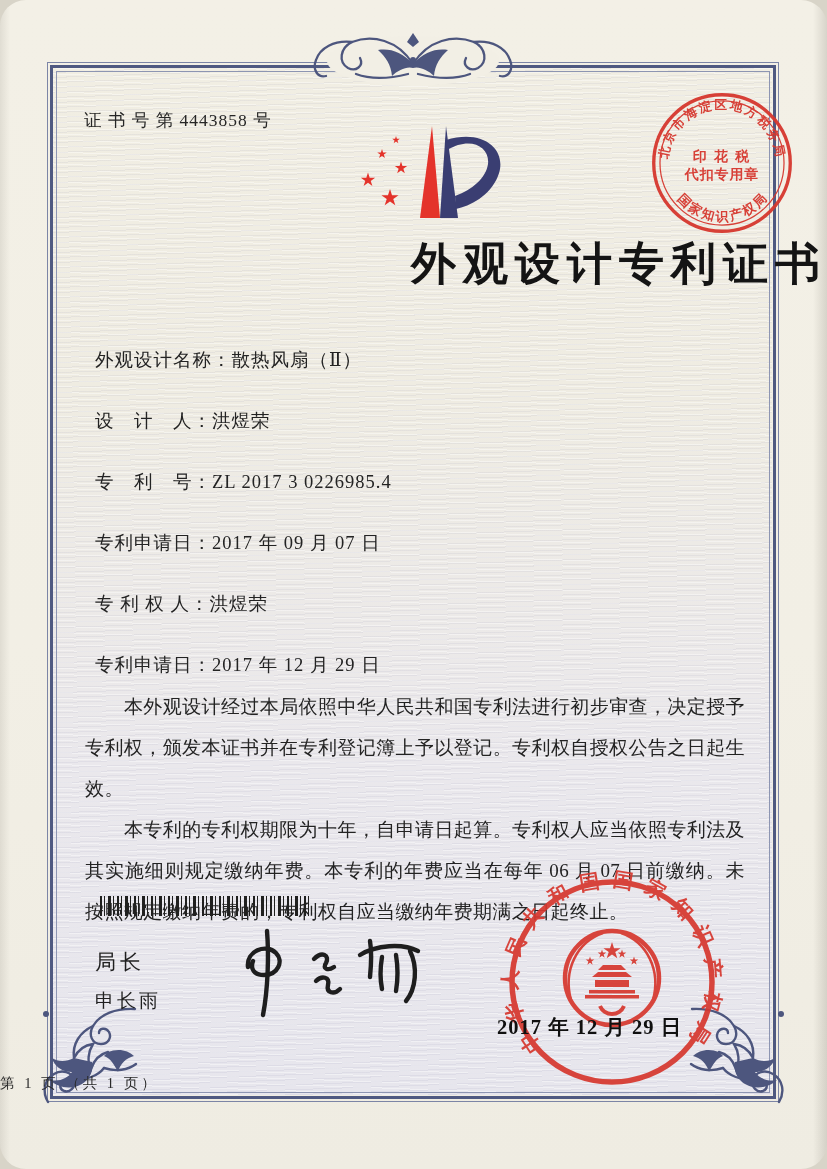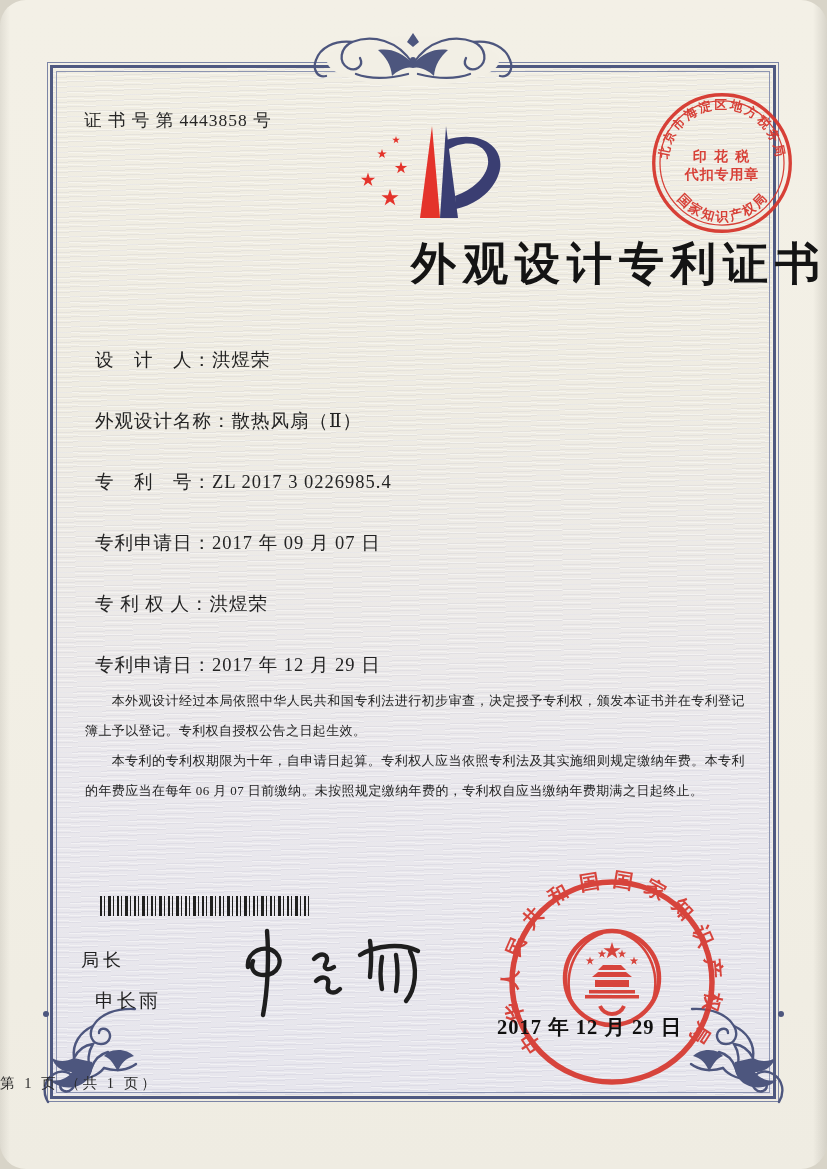--- a/index.html
+++ b/index.html
@@ -37,31 +37,31 @@
 
   .title{position:absolute;left:0;right:0;top:234px;text-align:right;z-index:3;
     font-size:45px;font-weight:bold;letter-spacing:7px;color:#141414;}
 
   .fields{position:absolute;left:95px;top:330px;z-index:3;}
   .field-row{height:61px;line-height:61px;font-size:18.5px;white-space:pre;color:#232323;}
   .field-row .lab{letter-spacing:1px;}
   .field-row .val{letter-spacing:1px;}
 
   .paras{position:absolute;left:85px;width:660px;top:686px;z-index:3;}
-  .paras p{margin:0;font-size:13px;line-height:30px;text-align:justify;
+  .paras p{margin:0;font-size:19px;line-height:41px;text-align:justify;
     text-indent:2.05em;letter-spacing:0.4px;color:#232323;}
 
   .barcode{position:absolute;left:100px;top:896px;width:212px;height:20px;z-index:3;
     background-image:repeating-linear-gradient(90deg,
       #20201f 0px,#20201f 2px,rgba(0,0,0,0) 2px,rgba(0,0,0,0) 4px,
       #20201f 4px,#20201f 5px,rgba(0,0,0,0) 5px,rgba(0,0,0,0) 8px,
       #20201f 8px,#20201f 11px,rgba(0,0,0,0) 11px,rgba(0,0,0,0) 13px,
       #20201f 13px,#20201f 14px,rgba(0,0,0,0) 14px,rgba(0,0,0,0) 17px);}
 
-  .signer-title{position:absolute;left:81px;top:948px;font-size:18px;letter-spacing:4px;z-index:3;}
+  .signer-title{position:absolute;left:95px;top:948px;font-size:21px;letter-spacing:4px;z-index:3;}
   .signer-name{position:absolute;left:95px;top:988px;font-size:19px;letter-spacing:3px;z-index:3;}
   .signature{position:absolute;left:210px;top:925px;z-index:3;}
 
   .office-seal{position:absolute;left:500px;top:870px;z-index:4;opacity:0.92;}
   .seal-date{position:absolute;left:497px;top:1013px;width:240px;z-index:5;
     font-size:20.5px;font-weight:bold;letter-spacing:1px;color:#101010;}
 
   .tax-stamp{position:absolute;left:647px;top:88px;z-index:5;opacity:0.95;}
 
   .page-footer{position:absolute;left:0;right:0;top:1074px;z-index:3;
@@ -144,22 +144,22 @@
         <use href="#star" transform="translate(55,44) scale(6.5)"></use>
         <use href="#star" transform="translate(22,56) scale(7.5)"></use>
         <use href="#star" transform="translate(44,74) scale(9)"></use>
       </g>
     </svg>
   </div>
 
   <div class="title">外观设计专利证书</div>
 
   <div class="fields">
+    <div class="field-row"><span class="lab">外观设计名称：</span><span class="val">散热风扇（Ⅱ）</span></div>
     <div class="field-row"><span class="lab">设　计　人：</span><span class="val">洪煜荣</span></div>
-    <div class="field-row"><span class="lab">外观设计名称：</span><span class="val">散热风扇（Ⅱ）</span></div>
     <div class="field-row"><span class="lab">专　利　号：</span><span class="val">ZL 2017 3 0226985.4</span></div>
     <div class="field-row"><span class="lab">专利申请日：</span><span class="val">2017 年 09 月 07 日</span></div>
     <div class="field-row"><span class="lab">专 利 权 人：</span><span class="val">洪煜荣</span></div>
     <div class="field-row"><span class="lab">专利申请日：</span><span class="val">2017 年 12 月 29 日</span></div>
   </div>
 
   <div class="paras">
     <p>本外观设计经过本局依照中华人民共和国专利法进行初步审查，决定授予专利权，颁发本证书并在专利登记簿上予以登记。专利权自授权公告之日起生效。</p>
     <p>本专利的专利权期限为十年，自申请日起算。专利权人应当依照专利法及其实施细则规定缴纳年费。本专利的年费应当在每年 06 月 07 日前缴纳。未按照规定缴纳年费的，专利权自应当缴纳年费期满之日起终止。</p>
   </div>

